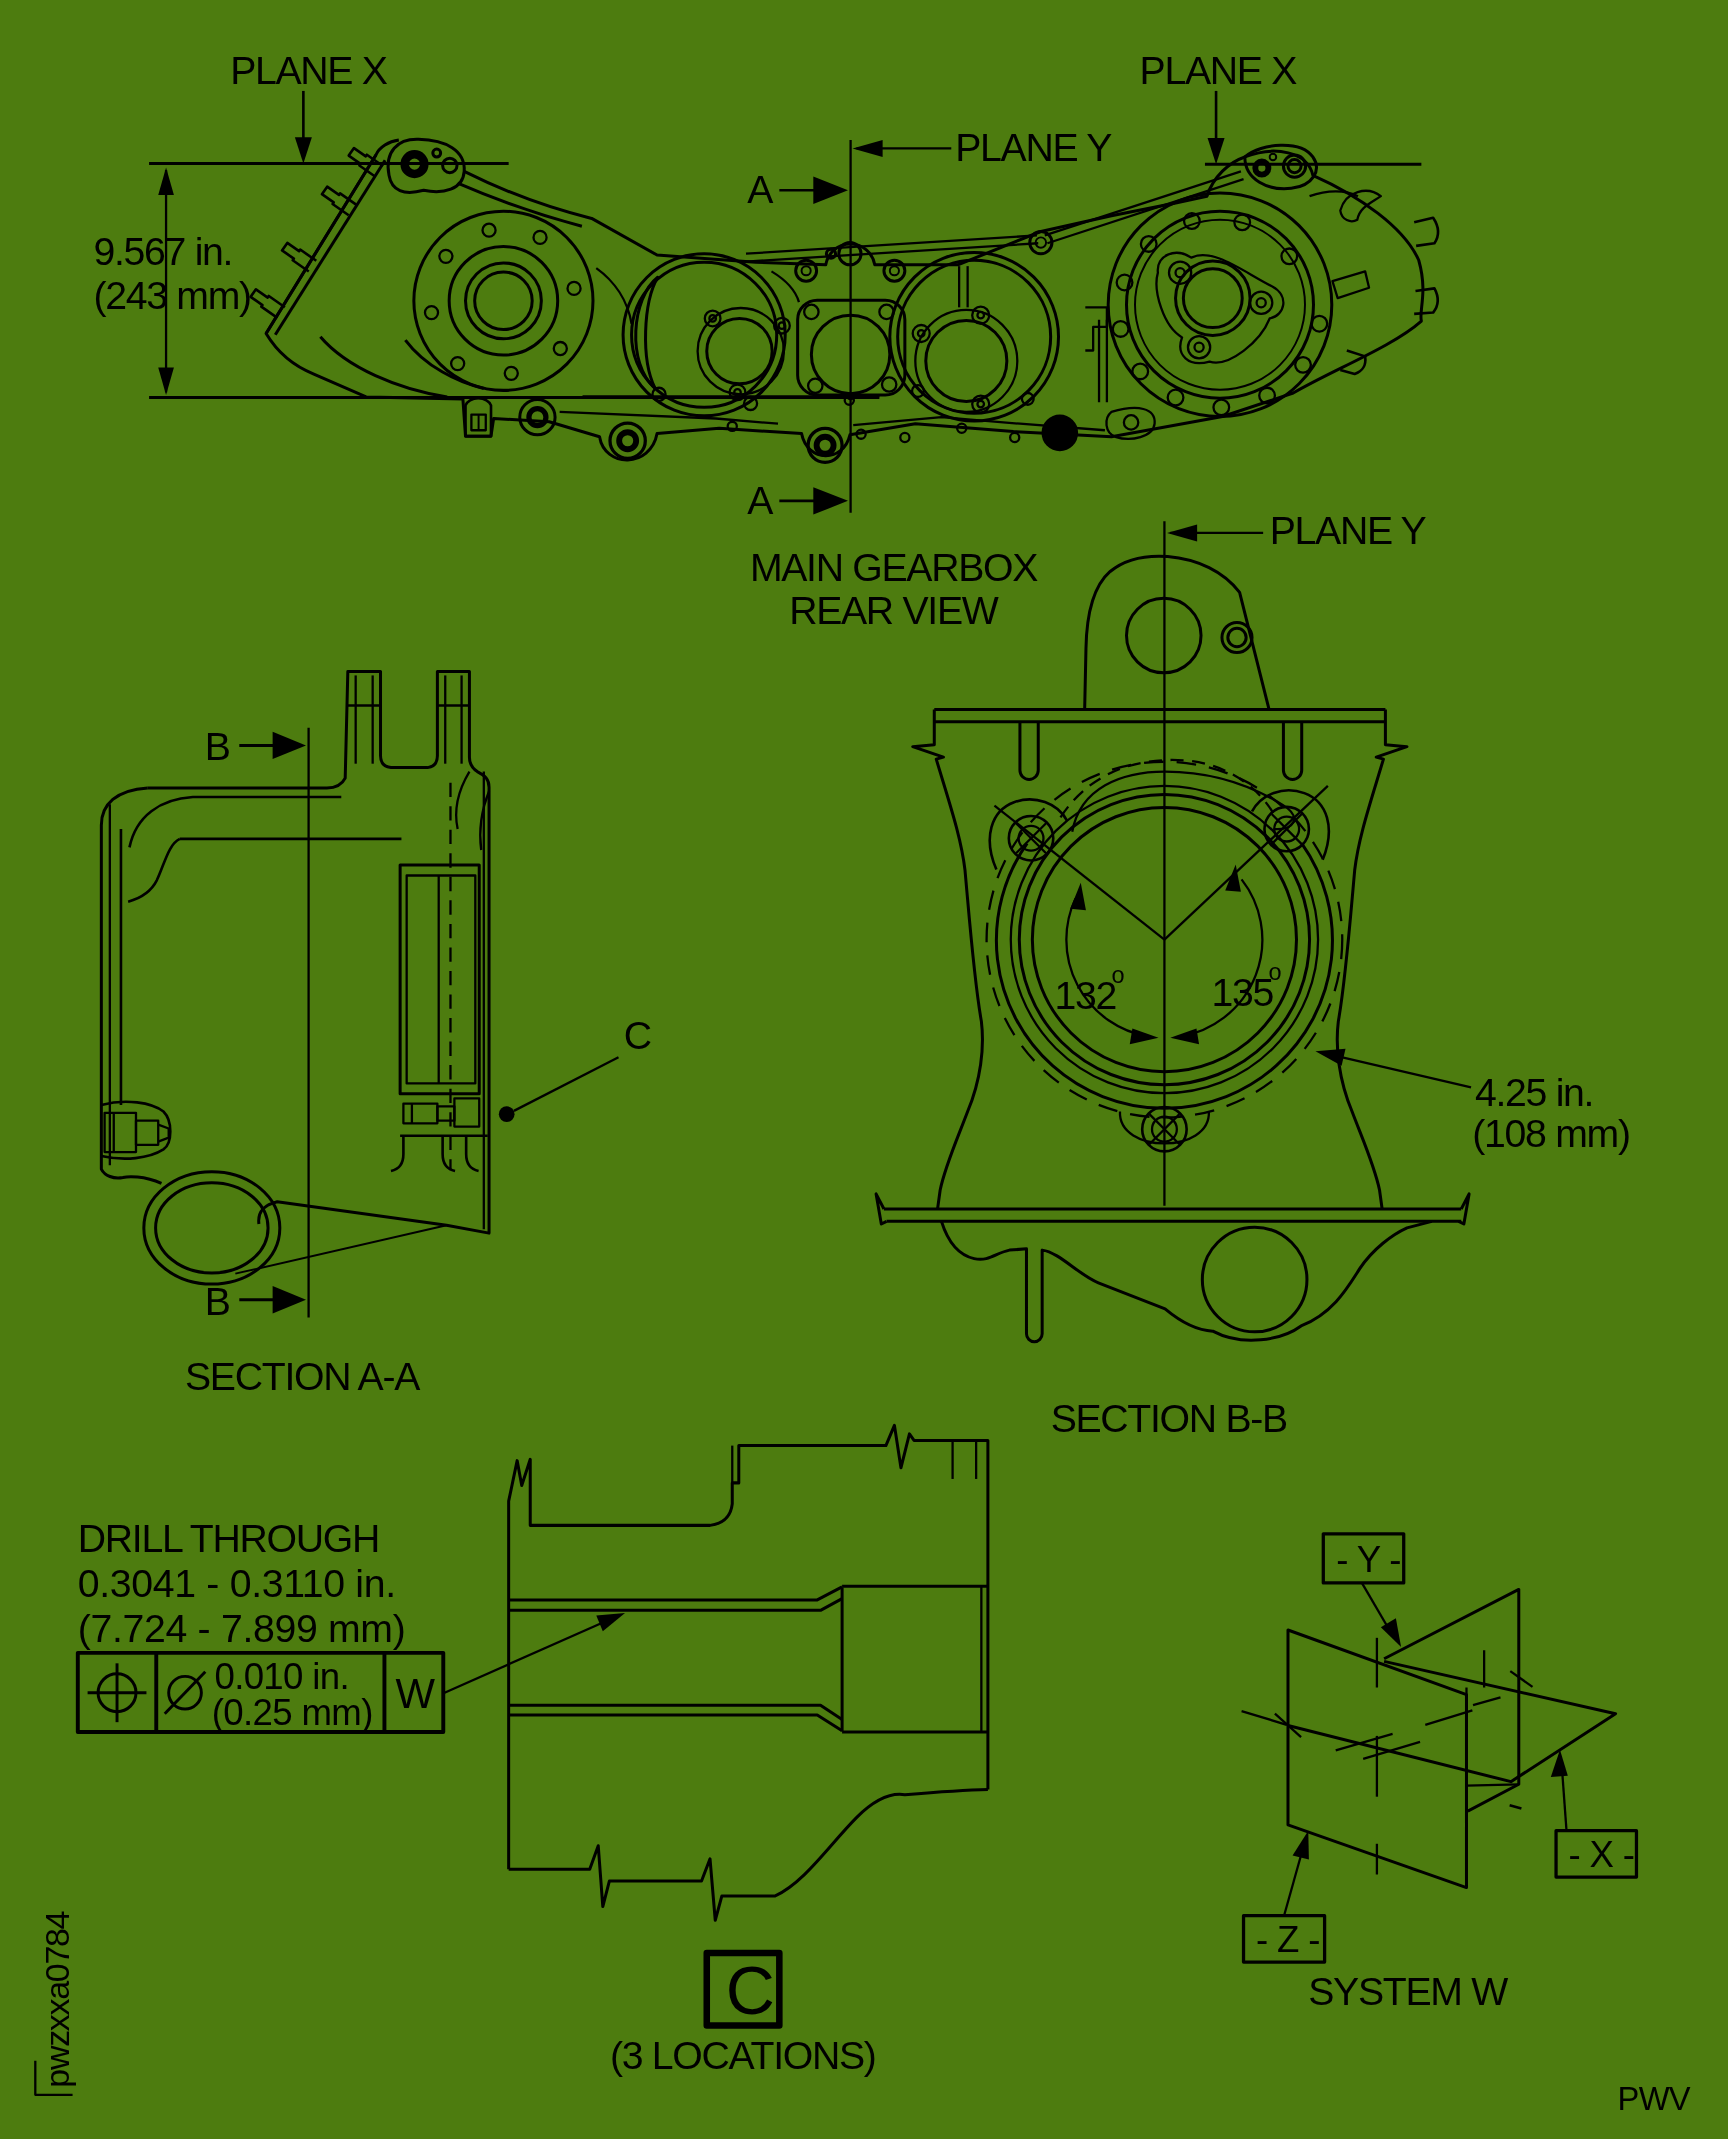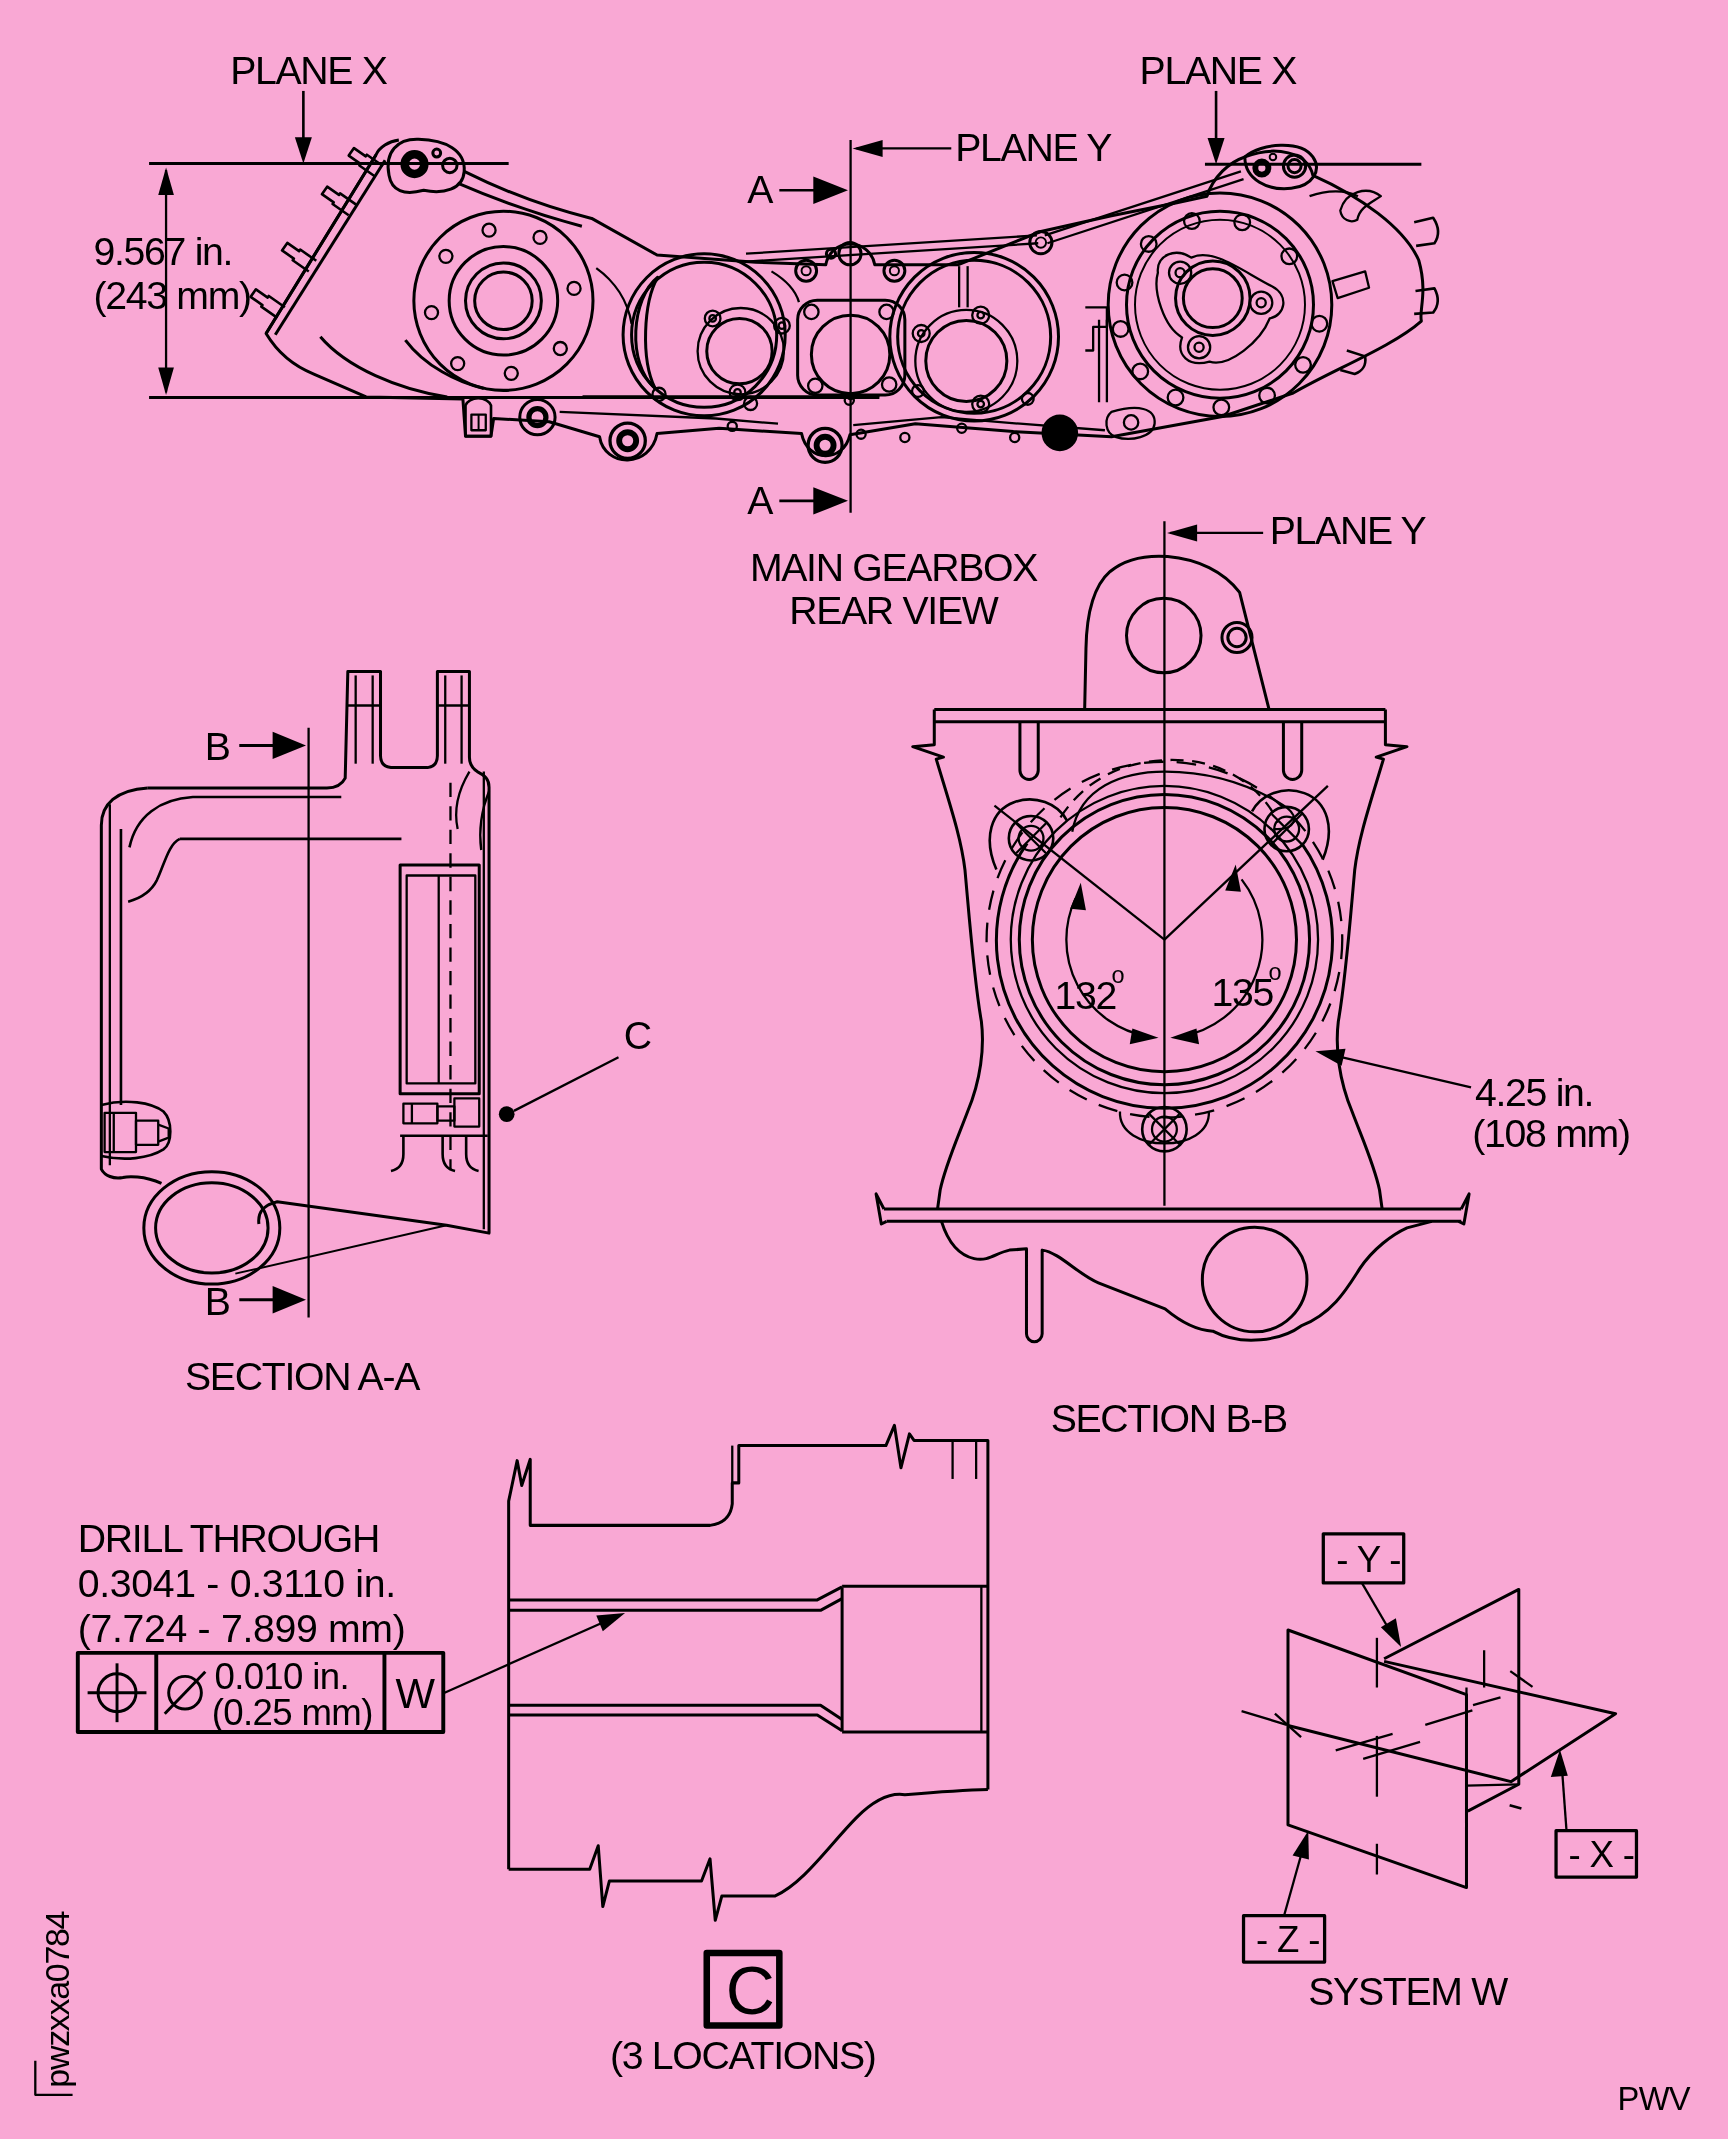--- a/index.html
+++ b/index.html
@@ -1,16 +1,16 @@
 <!DOCTYPE html>
 <html style="font-size:10.5px"><head>
 <meta charset="utf-8">
 <style>
   html,body{margin:0;padding:0;background:#fff;}
-  .pg{position:relative;width:1728px;height:2140px;background:#f9a8d4;overflow:hidden;}
+  .pg{position:relative;width:1728px;height:2140px;background:#4d7c0f;overflow:hidden;}
   text{font-family:"Liberation Sans",sans-serif;fill:#000;stroke:none;}
   .t58{font-size:60px;letter-spacing:-2px;}
   .t54{font-size:56px;letter-spacing:-1px;} .t50{font-size:52px;letter-spacing:-1px;}
   .sup{font-size:36px;}
   .big{font-size:104px;}
 </style>
 </head>
 <body>
 <div class="pg">
 <svg width="1728" height="2140" viewBox="0 0 2643 3273" xmlns="http://www.w3.org/2000/svg">

